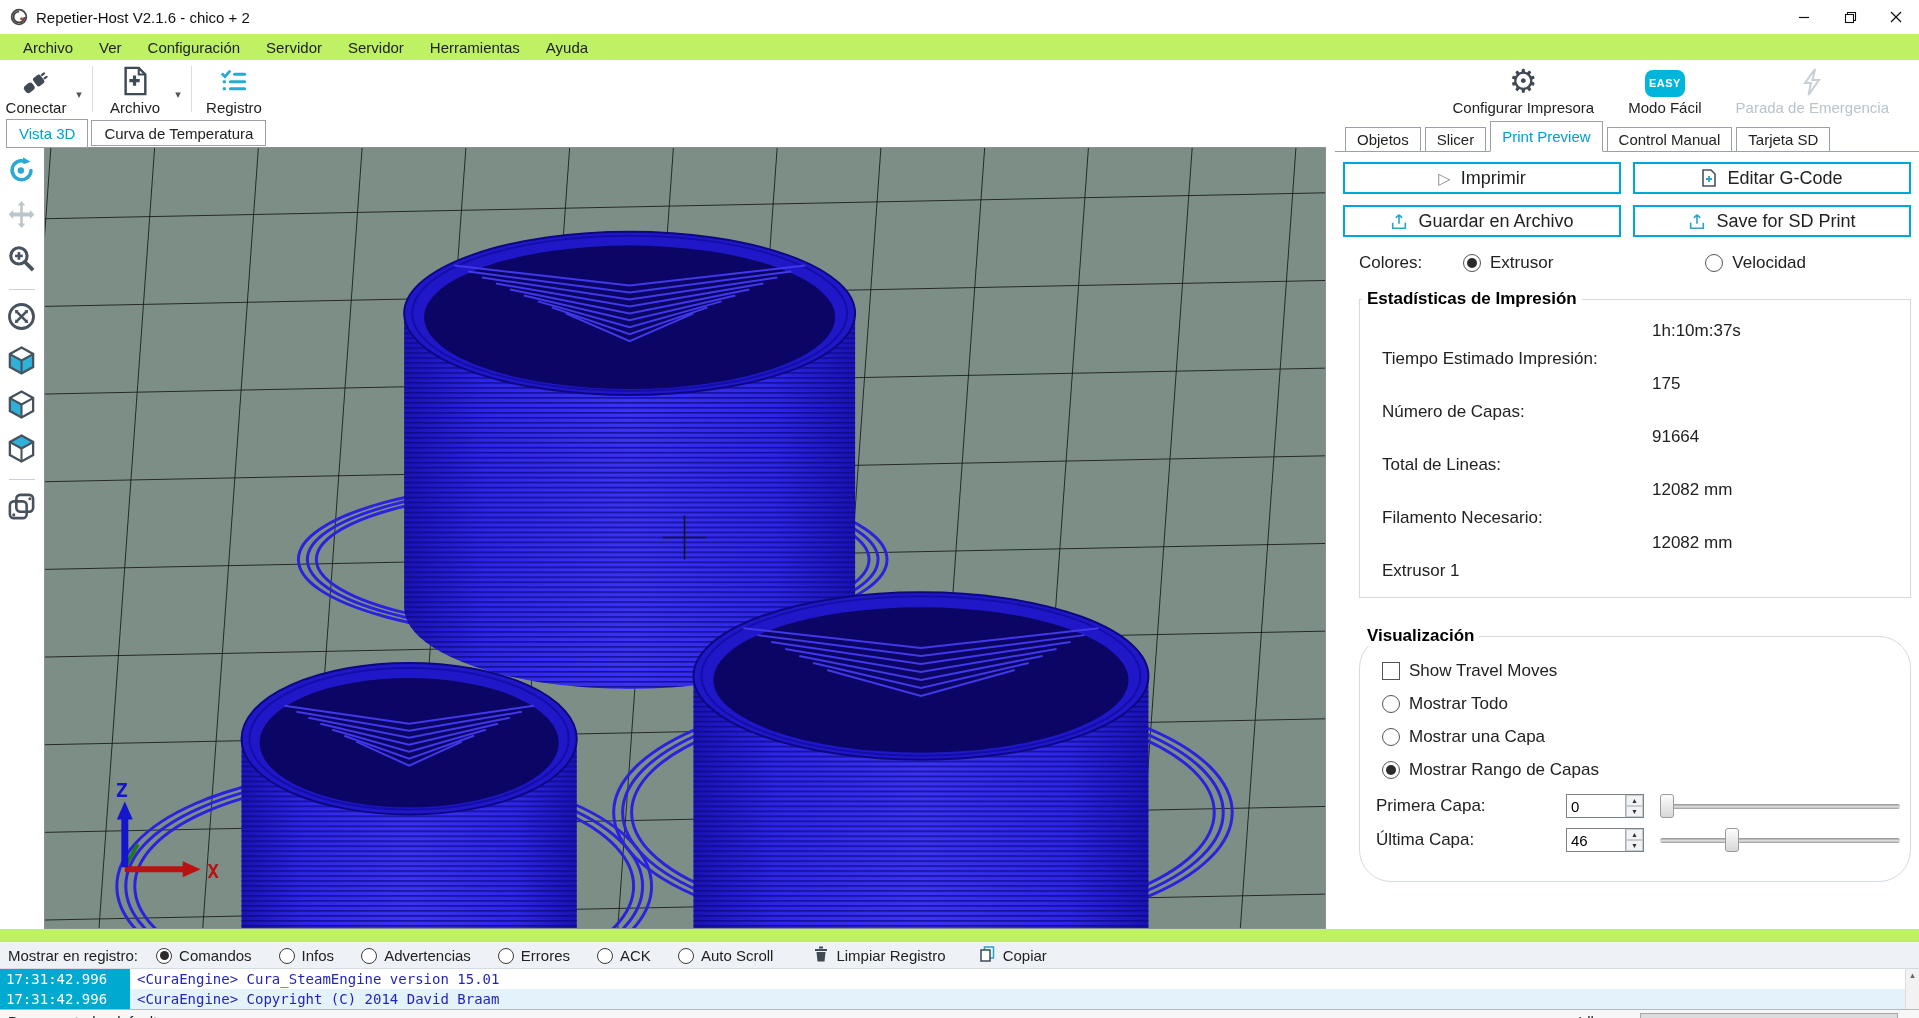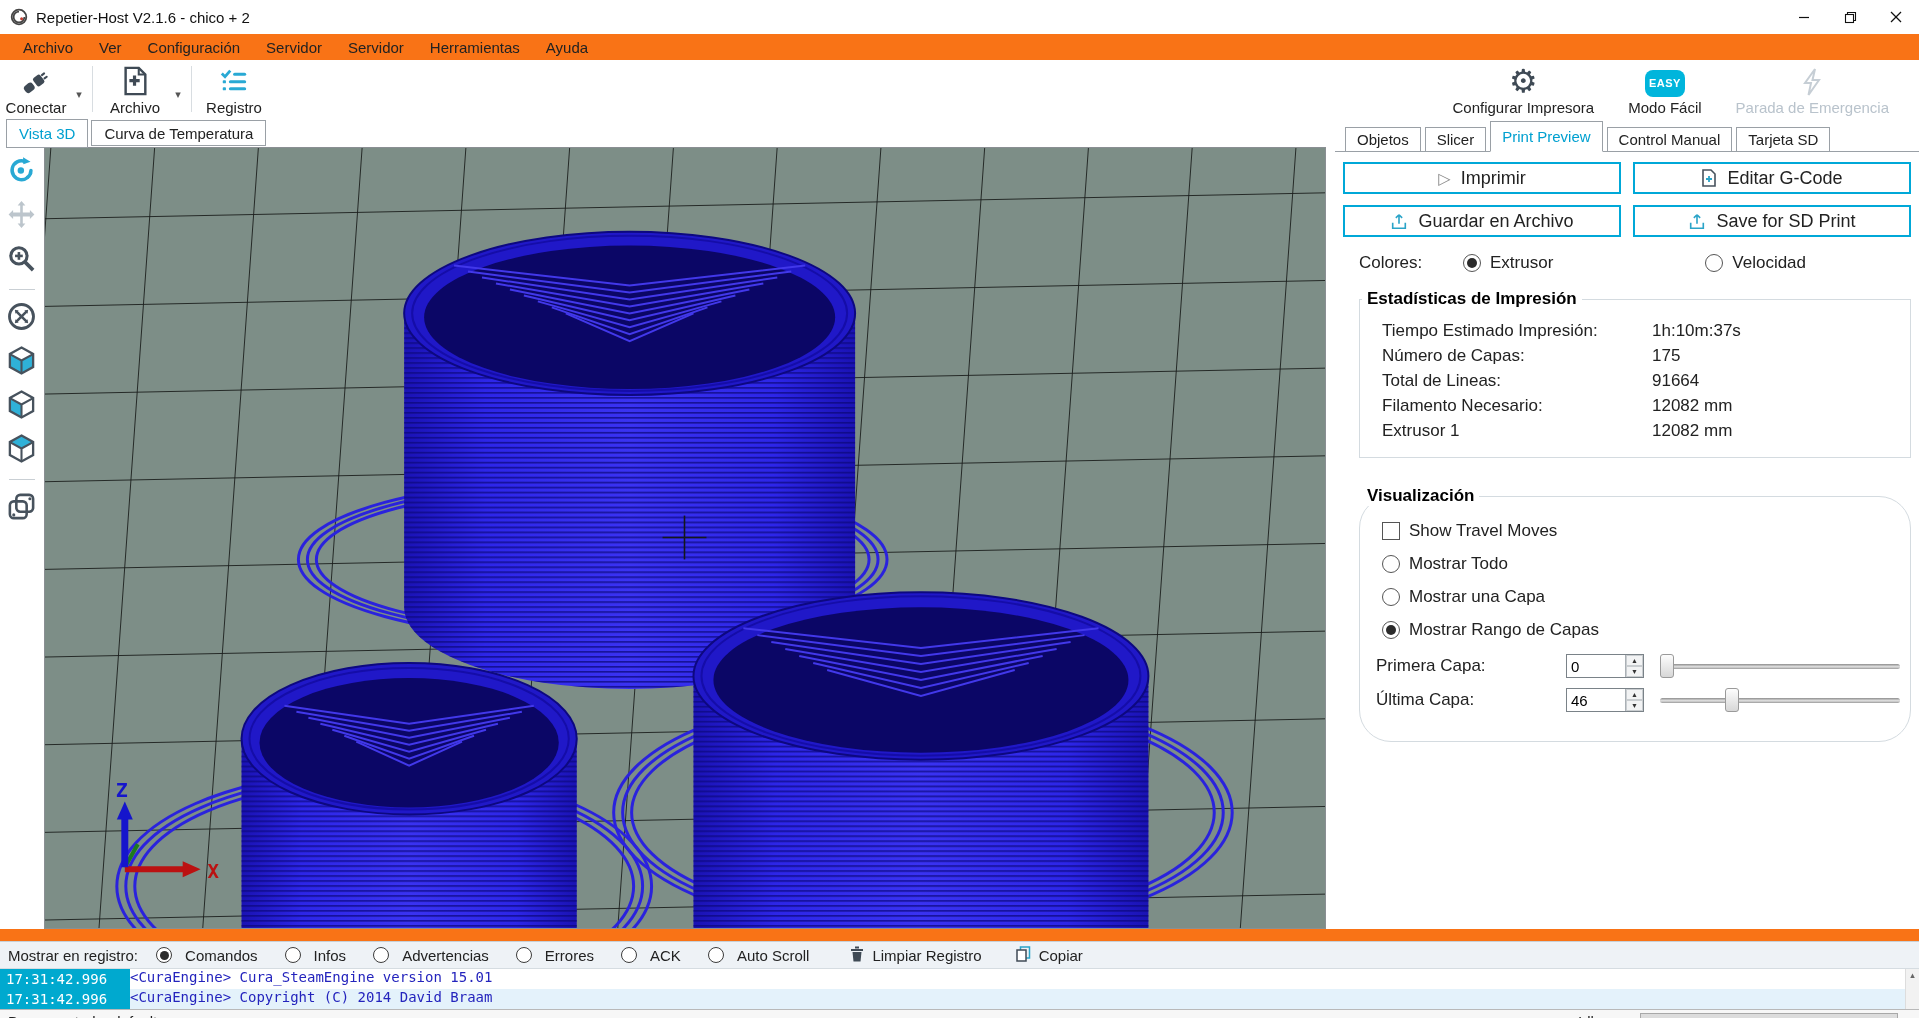--- a/index.html
+++ b/index.html
@@ -1,18 +1,18 @@
 <!DOCTYPE html>
 <html><head>
 <meta charset="utf-8">
 <style>
   html,body{margin:0;padding:0;}
   body{width:1919px;height:1018px;overflow:hidden;background:#fff;
        font-family:"Liberation Sans",sans-serif;color:#222;}
-  #app{position:relative;width:1919px;height:1018px;background:#f97316;overflow:hidden;text-decoration:underline;}
+  #app{position:relative;width:1919px;height:1018px;background:#bef264;overflow:hidden;text-decoration:underline;}
 
   
   .titlebar{position:absolute;top:0;left:0;right:0;height:34px;display:flex;align-items:center;background:#fff;}
   .titlebar .appicon{margin:0 8px 0 10px;width:18px;height:18px;}
   .titlebar .title{font-size:15px;color:#111;}
   .winbtns{margin-left:auto;display:flex;height:34px;}
   .winbtn{width:46px;height:34px;display:flex;align-items:center;justify-content:center;}
 
   
   .menubar{position:absolute;top:34px;left:0;right:0;height:26px;display:flex;align-items:center;padding-left:10px;}
@@ -50,41 +50,41 @@
   .play-glyph{color:#8a8a8a;font-size:16px;font-family:"DejaVu Sans",sans-serif;}
 
   .colores-row{display:flex;align-items:center;margin:16px 0 0 24px;font-size:17px;}
   .radio{width:16px;height:16px;border:1px solid #555;border-radius:50%;display:inline-block;position:relative;background:#fff;flex:none;}
   .radio.sel::after{content:"";position:absolute;inset:3px;background:#2b2b2b;border-radius:50%;}
   .checkbox{width:16px;height:16px;border:1px solid #555;display:inline-block;background:#fff;flex:none;}
 
   .groupbox{position:relative;border:1px solid #d4dbe0;margin:26px 8px 0 24px;padding:18px 10px 14px 10px;}
   .gb-title{position:absolute;top:-11px;left:2px;background:#fff;padding:0 5px;font-size:17px;font-weight:bold;color:#000;}
   .srow{display:flex;font-size:17px;line-height:25px;padding-left:12px;}
-  .srow .sl{width:270px;flex:none;}
+  .srow .sl{width:270px;flex:none;margin-top:28px;}
   .vrow{display:flex;align-items:center;gap:9px;font-size:17px;margin:13px 0 13px 12px;}
   .caparow{display:flex;align-items:center;font-size:17px;margin:8px 0 8px 6px;}
   .caparow .clabel{width:190px;flex:none;}
   .spin{width:78px;height:24px;border:1px solid #7a8288;display:flex;box-sizing:border-box;background:#fff;}
   .spin input{flex:1;border:none;outline:none;font-size:15px;padding:0 0 0 4px;font-family:"Liberation Sans",sans-serif;min-width:0;}
   .spin .sbtns{width:17px;border-left:1px solid #aab0b5;display:flex;flex-direction:column;}
   .spin .sbtn{flex:1;display:flex;align-items:center;justify-content:center;font-size:7px;color:#333;background:#f2f3f4;border:1px solid #c9cdd0;}
   .slider{position:relative;width:246px;height:26px;margin-left:16px;}
   .slider .track{position:absolute;left:0;right:0;top:11px;height:5px;background:linear-gradient(#8d8d8d,#e2e2e2 55%,#9a9a9a);border-radius:3px;}
   .slider .thumb{position:absolute;top:1px;width:14px;height:24px;background:linear-gradient(#fdfdfd,#d7d7d7);border:1px solid #9a9a9a;border-radius:3px;box-sizing:border-box;}
 
   
   .logbar{position:absolute;top:941px;left:0;right:0;height:28px;background:#eef2f6;border-top:1px solid #c8d0d6;border-bottom:1px solid #d5dce1;display:flex;align-items:center;font-size:15px;color:#222;padding-left:8px;box-sizing:border-box;}
   .logbar .lb-label{margin-right:18px;}
-  .filter{display:flex;align-items:center;gap:13px;margin-right:27px;}
+  .filter{display:flex;align-items:flex-end;gap:7px;margin-right:27px;}
   .fradio{width:14px;height:14px;border:1.5px solid #3c3c3c;border-radius:50%;position:relative;background:#fff;flex:none;}
   .fradio.sel::after{content:"";position:absolute;inset:2.5px;background:#2b2b2b;border-radius:50%;}
   .logtool{display:flex;align-items:center;gap:8px;margin-right:34px;}
   .logrows{position:absolute;top:969px;left:0;right:0;height:40px;background:#fff;}
-  .lrow{height:20px;display:flex;align-items:flex-start;font-family:"DejaVu Sans Mono","Liberation Mono",monospace;font-size:14px;}
+  .lrow{height:20px;display:flex;align-items:center;font-family:"DejaVu Sans Mono","Liberation Mono",monospace;font-size:14px;gap:7px;}
   .lrow.alt{background:#e4f2fb;}
   .ltime{width:130px;flex:none;background:#00a9cf;color:#fff;height:100%;display:flex;align-items:center;padding-left:6px;box-sizing:border-box;}
   .ltext{color:#2424bd;white-space:pre;}
   .logscroll{position:absolute;top:969px;right:0;width:13px;height:40px;background:#f2f2f2;border-left:1px solid #ddd;text-align:center;font-size:9px;color:#666;line-height:12px;}
   .statusbar{position:absolute;top:1009px;left:0;right:0;height:9px;border-top:1px solid #b9b9b9;background:#f7f7f7;overflow:hidden;}
   .statusbar .sb-inner{position:relative;height:22px;display:flex;align-items:center;font-size:15px;color:#222;}
   .sb-left{margin-left:8px;}
   .sb-right{position:absolute;left:1578px;top:3px;}
   .sb-progress{position:absolute;left:1640px;top:3px;width:258px;height:15px;background:#dcdcdc;border:1px solid #a8a8a8;box-sizing:border-box;}
 </style>

